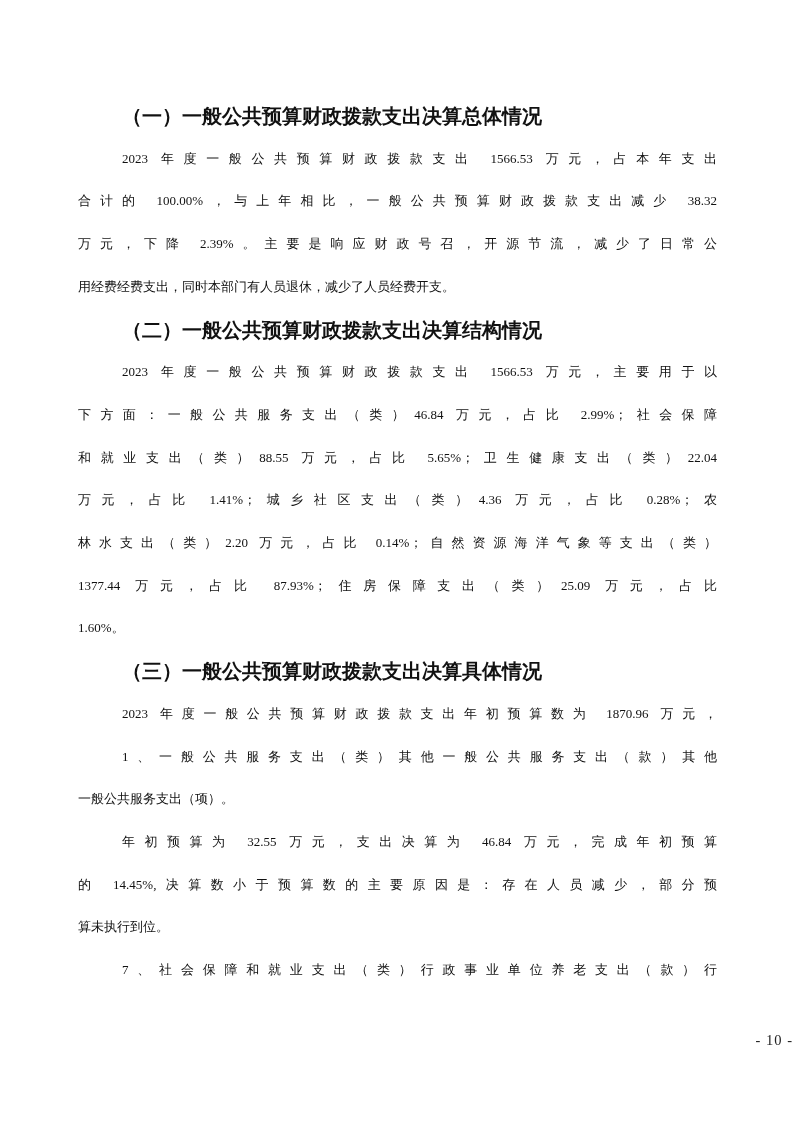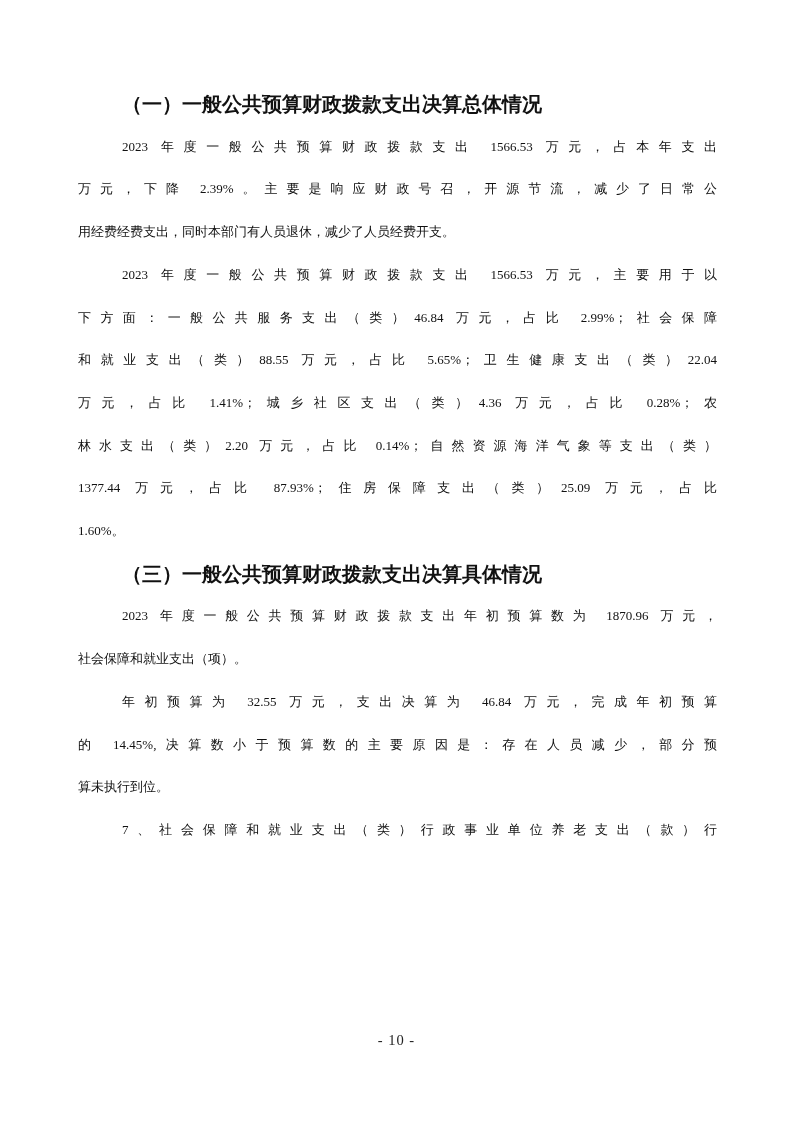--- a/index.html
+++ b/index.html
@@ -6,21 +6,21 @@
   body {
     width: 793px; height: 1122px;
     background: #ffffff;
     position: relative;
     font-family: "Liberation Serif", "DejaVu Serif", serif;
     color: #111111;
     overflow: hidden;
   }
   .doc {
     position: absolute;
-    left: 78px; top: 83px;
+    left: 78px; top: 95px;
     width: 639px;
   }
   .ln {
     box-sizing: border-box;
     width: 100%;
     line-height: 42.7px;
     font-size: 13px;
     text-align: justify;
     text-align-last: justify;
     color: #111111;
@@ -34,45 +34,48 @@
     font-family: "Liberation Sans", "DejaVu Sans", sans-serif;
     font-weight: 700;
     font-size: 20px;
     text-align: left;
     text-align-last: left;
   }
   .footer {
     position: absolute;
     left: 0; top: 1032px;
     width: 793px;
-    text-align: center;
+    text-align: right;
     font-size: 14.5px;
     color: #222222;
     letter-spacing: 1px;
   }
 </style>
 </head>
 <body>
 
 <div>
   <main class="doc">
     <div class="ln heading first">（一）一般公共预算财政拨款支出决算总体情况</div>
     <div class="ln first">2023 年度一般公共预算财政拨款支出 1566.53 万元，占本年支出</div>
+    <div class="ln">合计的 100.00%，与上年相比，一般公共预算财政拨款支出减少 38.32</div>
     <div class="ln">万元，下降 2.39%。主要是响应财政号召，开源节流，减少了日常公</div>
     <div class="ln end">用经费经费支出，同时本部门有人员退休，减少了人员经费开支。</div>
+    <div class="ln heading first">（二）一般公共预算财政拨款支出决算结构情况</div>
     <div class="ln first">2023 年度一般公共预算财政拨款支出 1566.53 万元，主要用于以</div>
     <div class="ln">下方面：一般公共服务支出（类）46.84 万元，占比 2.99%；社会保障</div>
     <div class="ln">和就业支出（类）88.55 万元，占比 5.65%；卫生健康支出（类）22.04</div>
     <div class="ln">万元，占比 1.41%；城乡社区支出（类）4.36 万元，占比 0.28%；农</div>
     <div class="ln">林水支出（类）2.20 万元，占比 0.14%；自然资源海洋气象等支出（类）</div>
     <div class="ln">1377.44 万元，占比 87.93%；住房保障支出（类）25.09 万元，占比</div>
     <div class="ln end">1.60%。</div>
     <div class="ln heading first">（三）一般公共预算财政拨款支出决算具体情况</div>
     <div class="ln first">2023 年度一般公共预算财政拨款支出年初预算数为 1870.96 万元，</div>
-    <div class="ln end">社会保障和就业支出（项）。</div>
+    <div class="ln first">1、一般公共服务支出（类）其他一般公共服务支出（款）其他</div>
+    <div class="ln end">一般公共服务支出（项）。</div>
     <div class="ln first">年初预算为 32.55 万元，支出决算为 46.84 万元，完成年初预算</div>
     <div class="ln">的 14.45%,决算数小于预算数的主要原因是：存在人员减少，部分预</div>
     <div class="ln end">算未执行到位。</div>
     <div class="ln first">7、社会保障和就业支出（类）行政事业单位养老支出（款）行</div>
   </main>
 
   <div class="footer">- 10 -</div>
 </div>
 
 </body></html>

